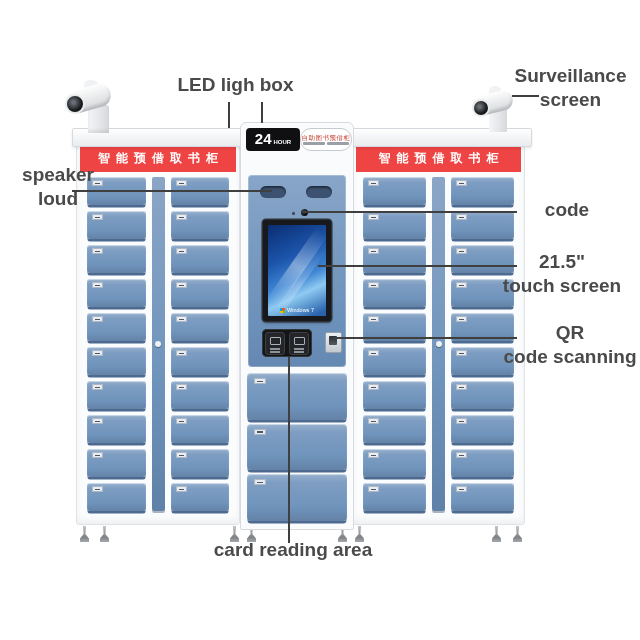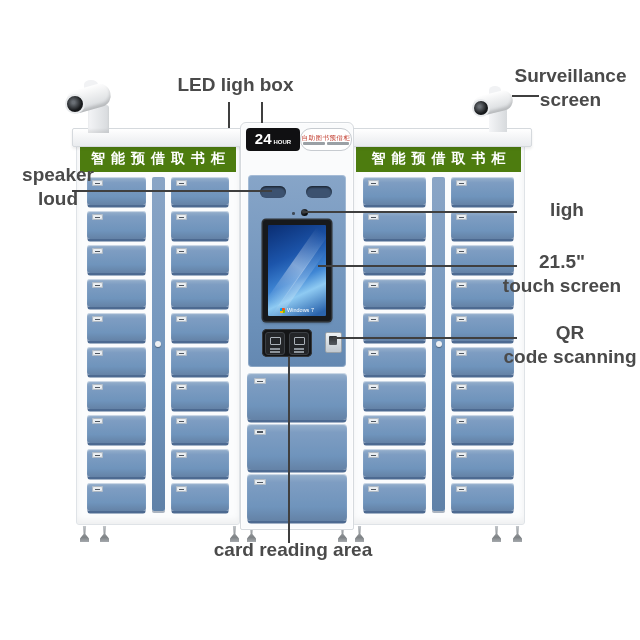--- a/index.html
+++ b/index.html
@@ -4,22 +4,22 @@
 <style>
   html,body{margin:0;padding:0;background:#fff;}
   #stage{position:relative;width:640px;height:640px;background:#ffffff;overflow:hidden;
          font-family:"Liberation Sans",sans-serif;}
 
   
   .cabinet{position:absolute;top:129px;height:394px;background:#fbfcfd;
            border:1px solid #dfe3e7;border-radius:3px;box-shadow:inset 0 -4px 6px rgba(0,0,0,.05);z-index:1;}
   #cab-left{left:76px;width:162px;}
   #cab-right{left:352px;width:171px;}
-  .header-bar{position:absolute;left:3px;right:3px;top:15px;height:27px;background:#4d7c0f;
-              color:#fff;font-size:14px;font-weight:bold;letter-spacing:6px;padding-left:6px;
+  .header-bar{position:absolute;left:3px;right:3px;top:15px;height:27px;background:#ef4444;
+              color:#fff;font-size:12px;font-weight:bold;letter-spacing:6px;padding-left:6px;
               display:flex;align-items:center;justify-content:center;}
   .grid{position:absolute;left:10px;right:10px;top:47px;bottom:13px;display:flex;gap:6px;}
   .col{flex:1;display:flex;flex-direction:column;gap:6px;}
   .strip{width:13px;border-radius:2px;background:linear-gradient(180deg,#8aa5c6,#6f94bc 60%,#5f81a8);
          position:relative;box-shadow:0 2px 0 rgba(52,72,100,.4);}
   .strip::after{content:"";position:absolute;top:50%;left:50%;transform:translate(-50%,-50%);
          width:6px;height:6px;border-radius:50%;background:#eef1f4;box-shadow:0 1px 1px rgba(0,0,0,.35);}
 
   .locker{position:relative;height:28px;border-radius:3px;
           background:linear-gradient(180deg,#97b1cd 0%,#7e9dc2 20%,#6f94bc 70%,#6482a6 100%);
@@ -262,21 +262,21 @@
   </div>
   <div class="label" style="left:503px;top:64px;width:135px">
     <div>Surveillance</div>
     <div>screen</div>
   </div>
   <div class="label" style="left:2px;top:163px;width:112px">
     <div>speaker</div>
     <div>loud</div>
   </div>
   <div class="label" style="left:497px;top:198px;width:140px">
-    <div>ligh</div>
+    <div>code</div>
   </div>
   <div class="label" style="left:487px;top:250px;width:150px">
     <div>21.5"</div>
     <div>touch screen</div>
   </div>
   <div class="label" style="left:497px;top:321px;width:146px">
     <div>QR</div>
     <div>code scanning</div>
   </div>
   <div class="label" style="left:203px;top:538px;width:180px">

